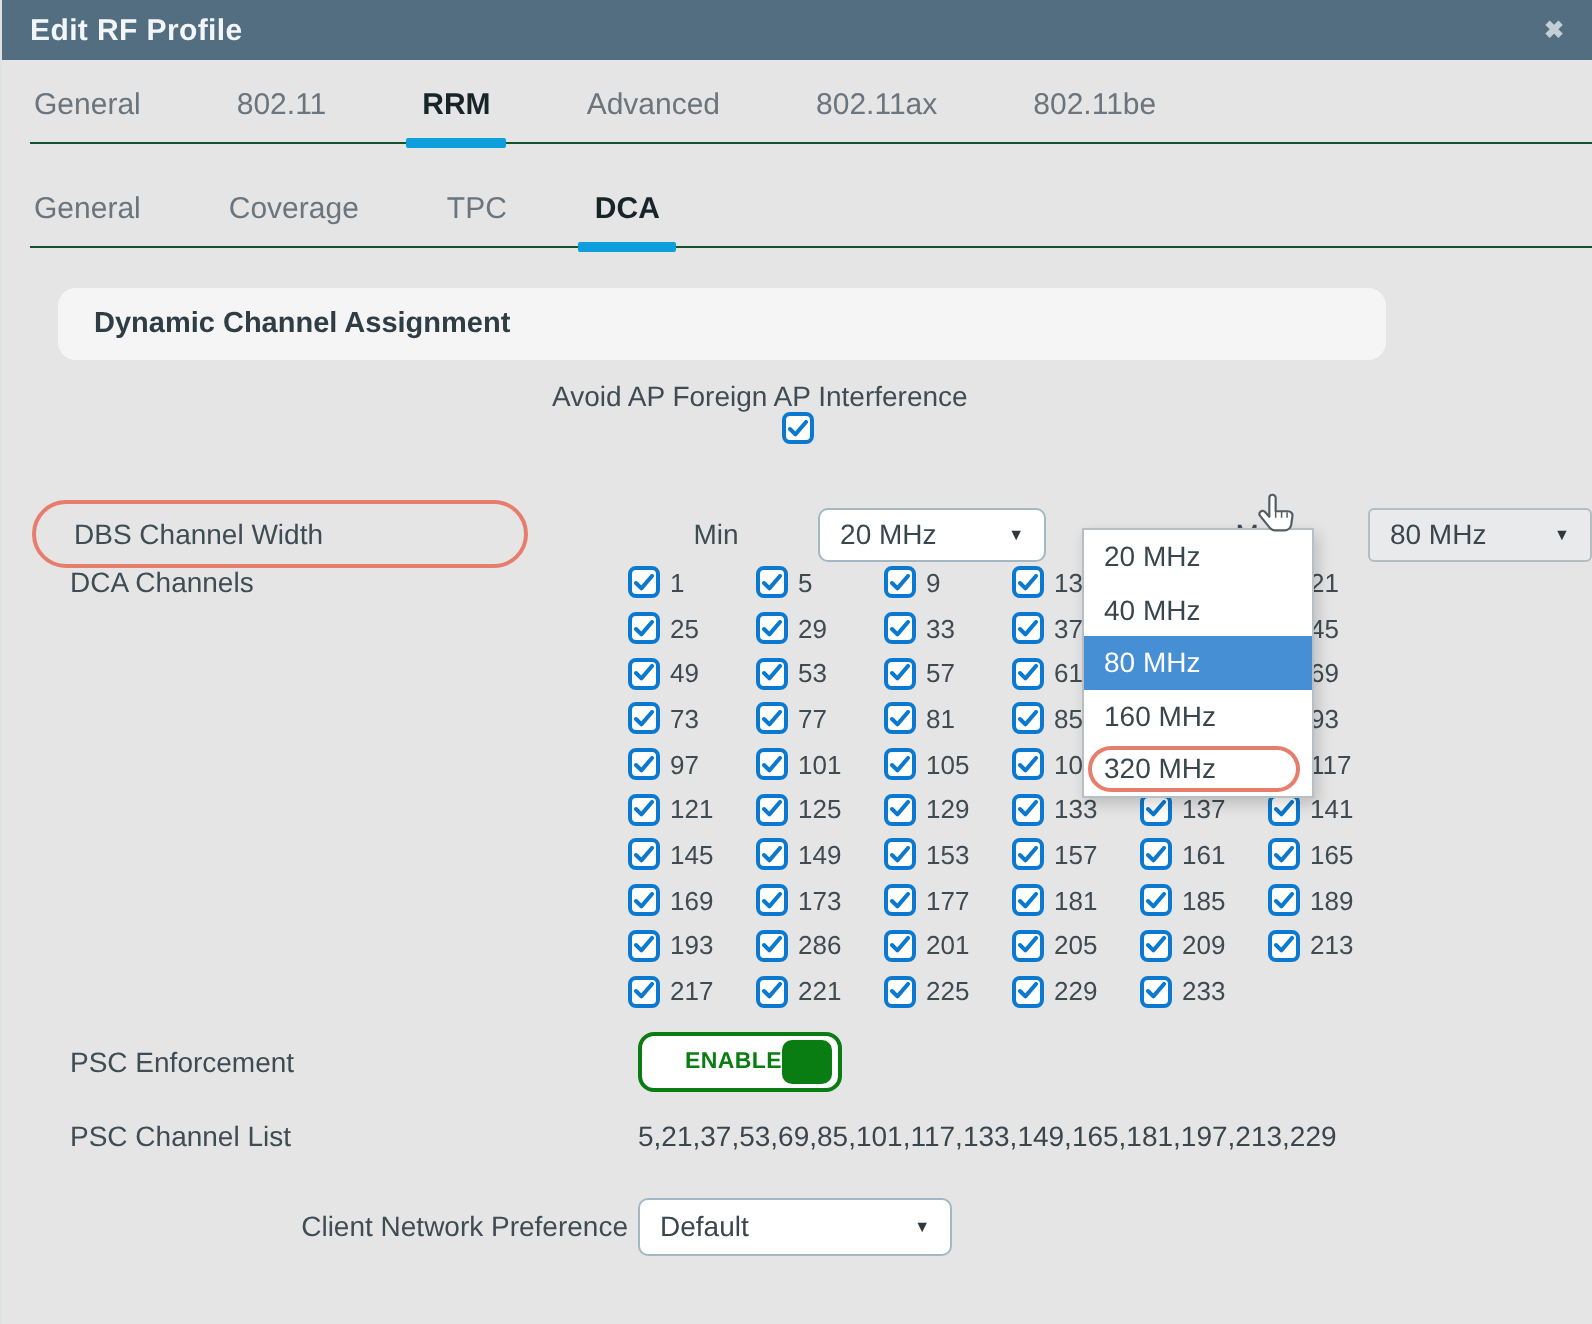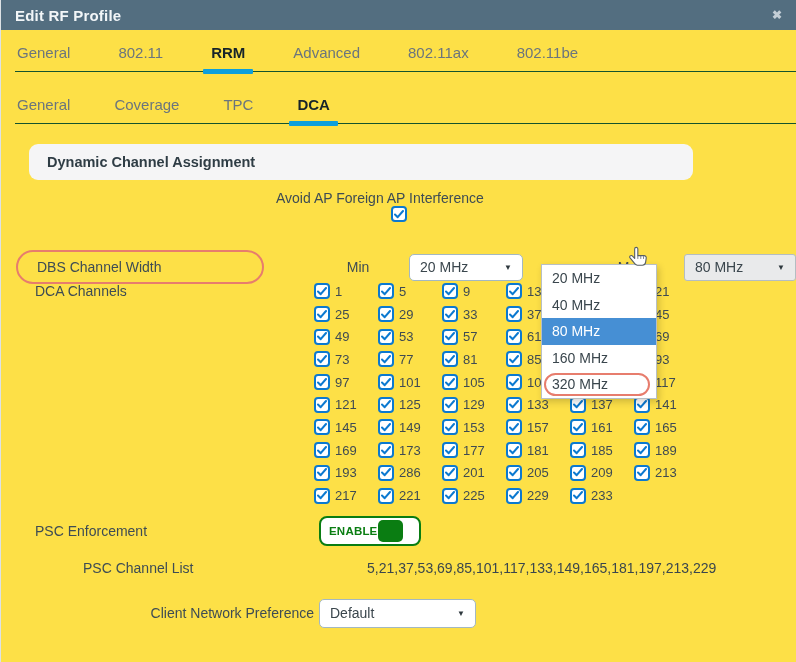--- a/index.html
+++ b/index.html
@@ -8,21 +8,21 @@
     --checkbox-blue:#0b79d0;
     --selected-option-bg:#468fd4;
     --annotation-red:#e77d6d;
     --toggle-green:#0a7d12;
     --label-color:#3e4c54;
     --select-border:#a3b8c2;
   }
   *{margin:0;padding:0;box-sizing:border-box;}
   html,body{background:#fff;}
   body{font-family:"Liberation Sans", sans-serif;color:var(--label-color);}
-  .modal{position:relative;width:796px;height:662px;background:#fde047;overflow:hidden;border-left:1px solid #dde2e5;}
+  .modal{position:relative;width:796px;height:662px;background:#e5e5e5;overflow:hidden;border-left:1px solid #dde2e5;}
 
   
   .titlebar{position:absolute;top:0;left:0;right:0;height:30px;background:var(--header-bg);
     display:flex;align-items:center;justify-content:space-between;padding:0 14px;}
   .titlebar .title{color:#f2f6f8;font-size:15px;font-weight:bold;letter-spacing:.2px;}
   .titlebar .close{color:#c3ced6;font-size:12px;font-weight:bold;cursor:pointer;line-height:1;}
 
   
   .tabs{position:absolute;left:14px;right:0;display:flex;gap:44px;height:28px;border-bottom:1px solid #14532d;}
   .tabs.main{top:44px;}
@@ -70,21 +70,21 @@
     font-size:14px;color:#3a464d;cursor:pointer;white-space:nowrap;}
   .opt.selected{background:var(--selected-option-bg);color:#fff;}
   .opt.annotated::after{content:'';position:absolute;left:2px;right:6px;top:2px;bottom:2px;
     border:2px solid var(--annotation-red);border-radius:12px;pointer-events:none;}
 
   
   .cursor{position:absolute;left:627px;top:245px;width:22px;height:24px;z-index:60;}
 
   
   .toggle{width:102px;height:30px;border:2px solid var(--toggle-green);border-radius:8px;
-    display:flex;align-items:center;justify-content:space-between;padding:0 16px 0 8px;cursor:pointer;background:#fff;}
+    display:flex;align-items:center;justify-content:flex-end;padding:0 3px 0 8px;cursor:pointer;background:#fff;}
   .toggle .tlabel{color:var(--toggle-green);font-size:11.5px;font-weight:bold;letter-spacing:.2px;}
   .toggle .knob{width:25px;height:22px;background:var(--toggle-green);border-radius:5px;}
 
   .value-text{font-size:14px;color:#3a464d;}
 </style>
 </head>
 <body>
 
 <div class="modal">
 
@@ -633,21 +633,21 @@
   </div>
 
   <div class="row" style="top:514px;height:34px;">
     <div class="flabel">PSC Enforcement</div>
     <div class="toggle" style="margin-left:5px;">
       <span class="tlabel">ENABLE</span>
       <span class="knob"></span>
     </div>
   </div>
 
-  <div class="row" style="top:556px;height:24px;padding-left:48px;">
+  <div class="row" style="top:556px;height:24px;">
     <div class="flabel">PSC Channel List</div>
     <span class="value-text" style="margin-left:5px;">5,21,37,53,69,85,101,117,133,149,165,181,197,213,229</span>
   </div>
 
   <div class="row" style="top:598px;height:30px;text-align:right;">
     <div class="flabel">Client Network Preference</div>
     <span class="sel" style="width:157px;margin-left:5px;height:29px;">
       <span>Default</span>
       <span class="arrow">▼</span>
     </span>

